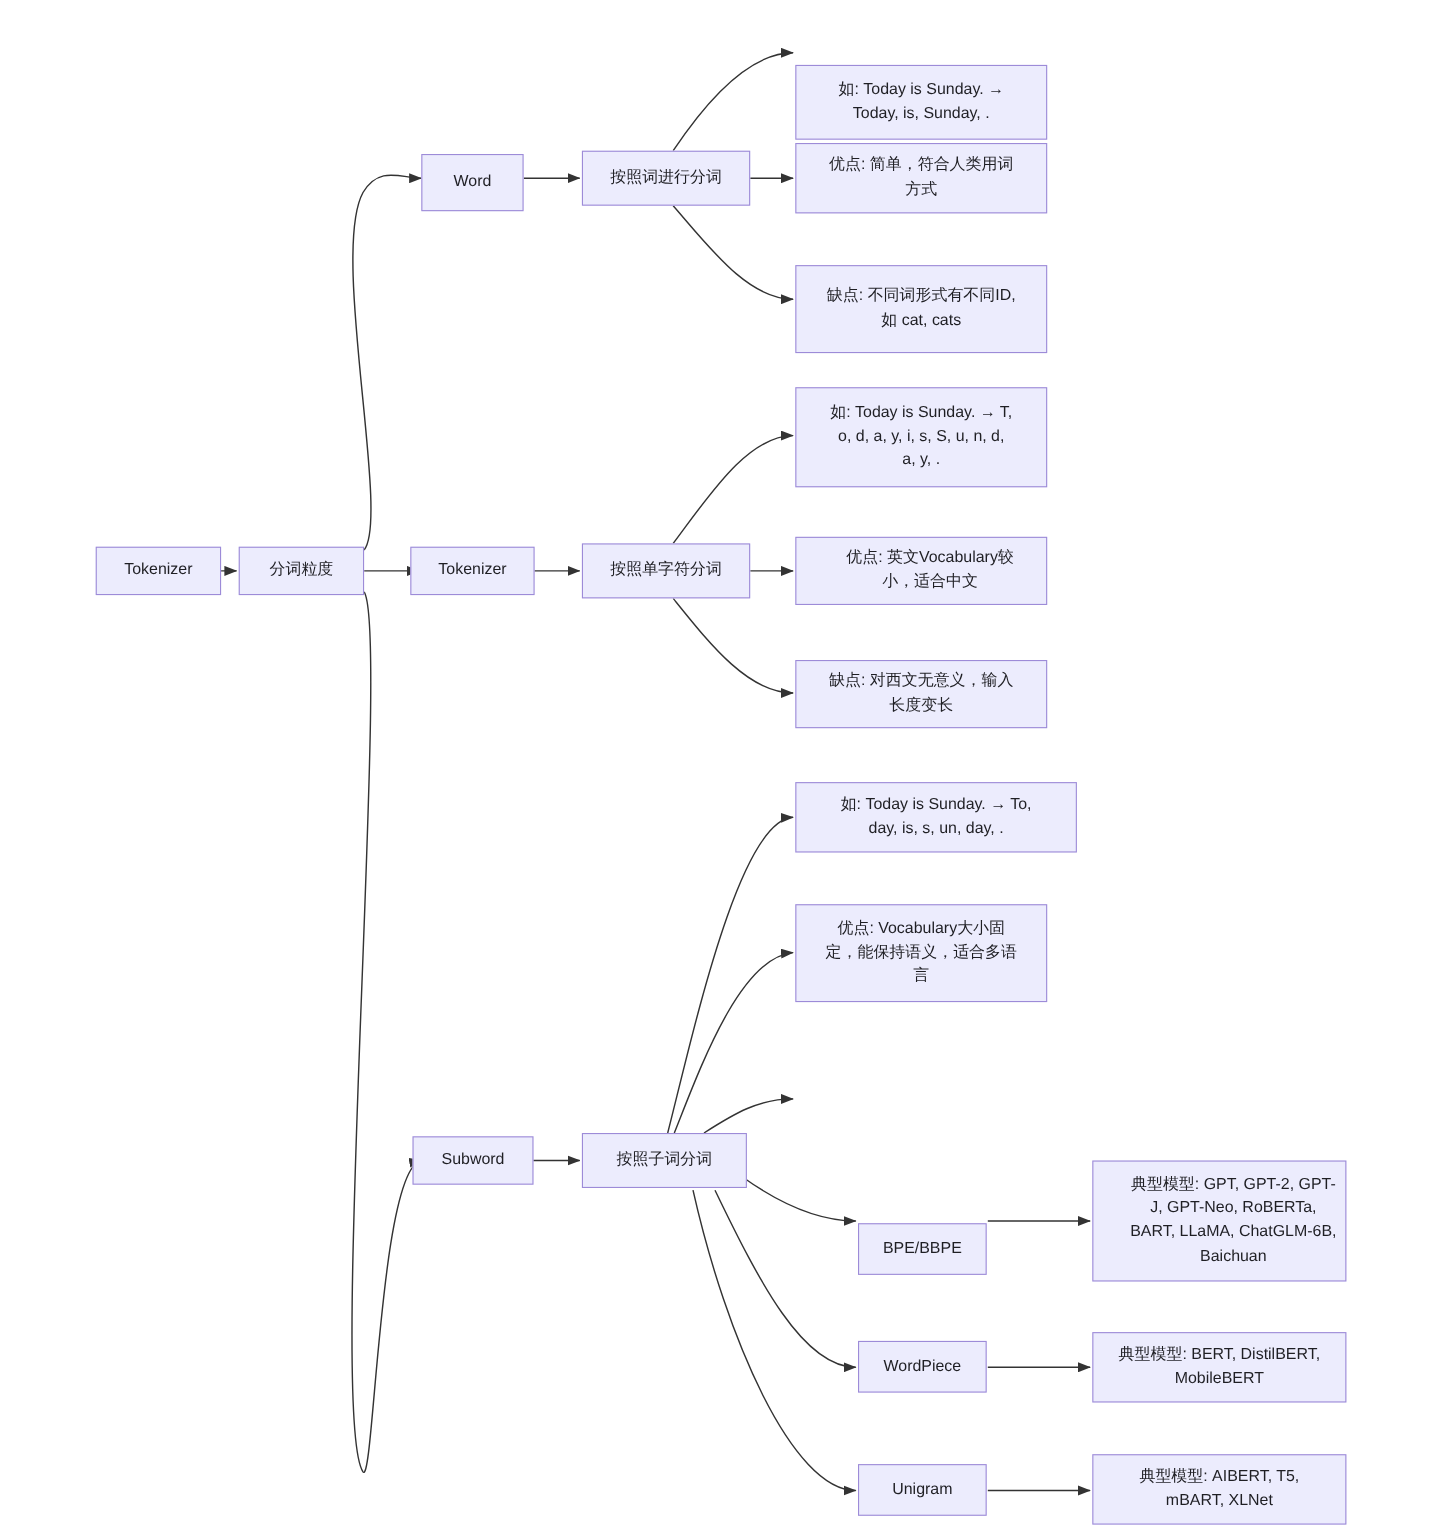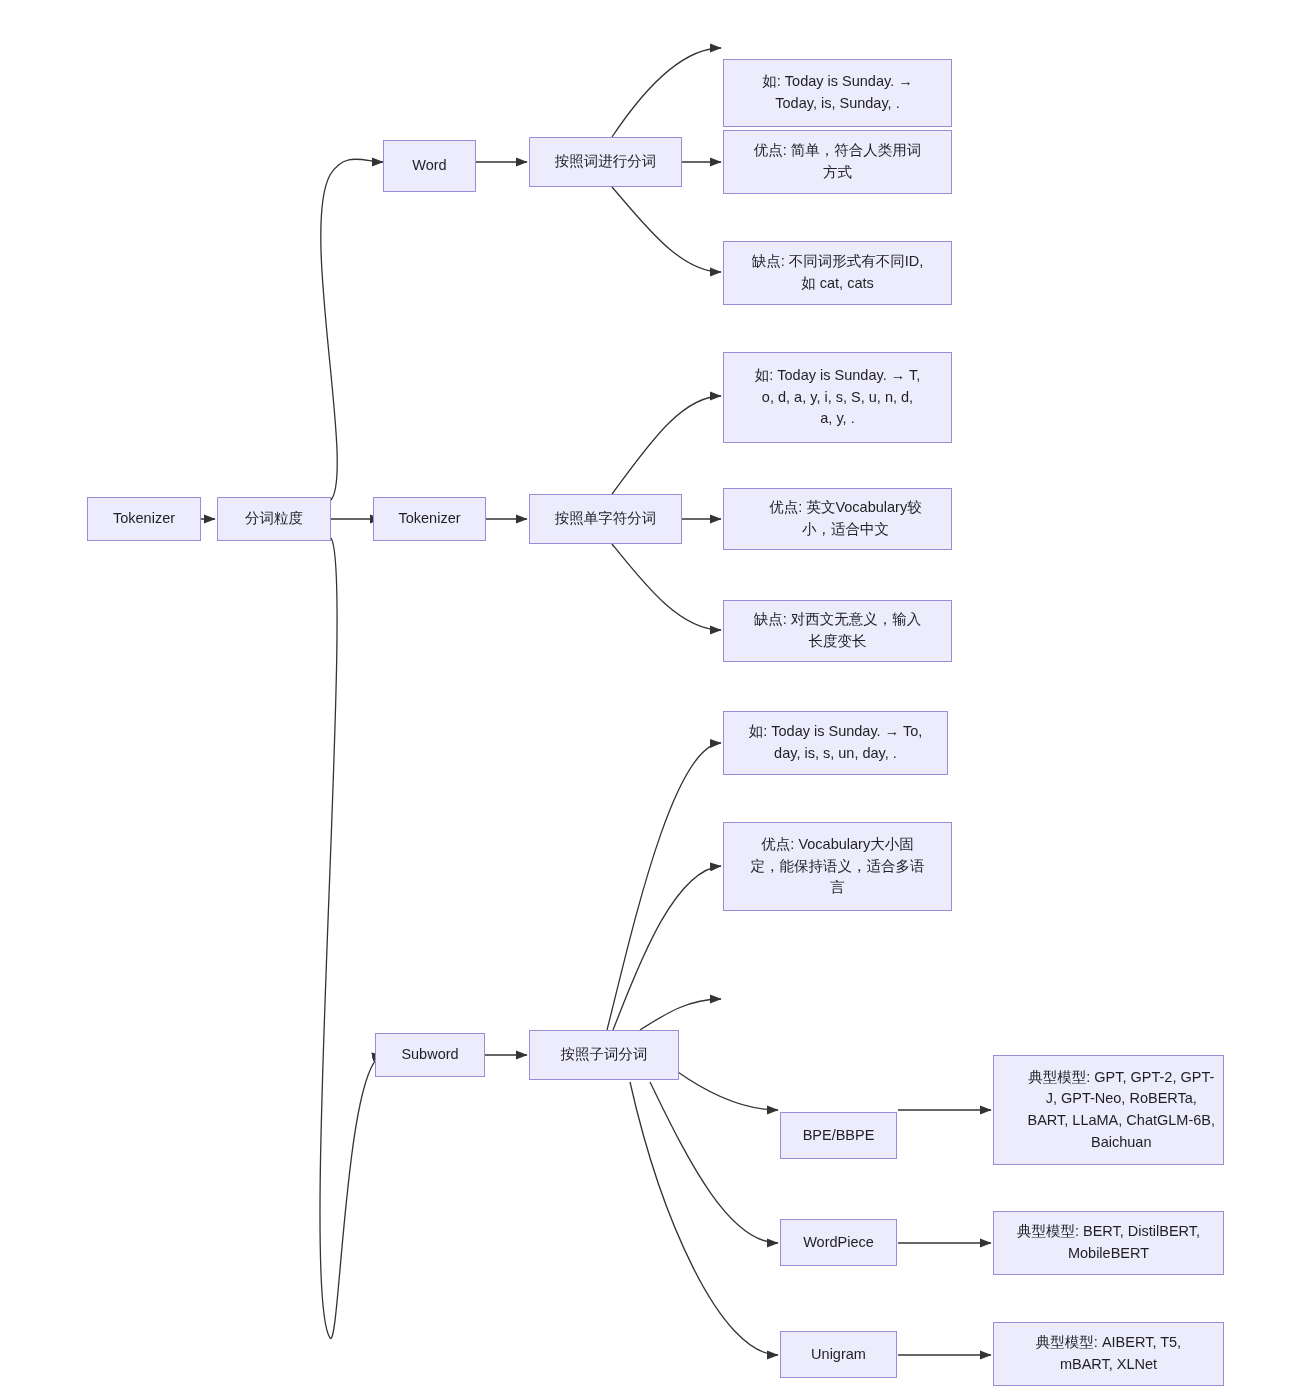--- a/index.html
+++ b/index.html
@@ -86,42 +86,42 @@
   <div class="node" style="left:723px;top:16px;width:229px;height:68px;margin-top:43px;">
     <span>如: Today is Sunday. →
 Today, is, Sunday, .</span>
   </div>
 
   <div class="node" style="left:723px;top:130px;width:229px;height:64px;">
     <span>优点: 简单，符合人类用词
 方式</span>
   </div>
 
-  <div class="node" style="left:723px;top:241px;width:229px;height:64px;">
+  <div class="node" style="left:723px;top:241px;width:229px;height:80px;">
     <span>缺点: 不同词形式有不同ID,
 如 cat, cats</span>
   </div>
 
   <div class="node" style="left:723px;top:352px;width:229px;height:91px;">
     <span>如: Today is Sunday. → T,
 o, d, a, y, i, s, S, u, n, d,
 a, y, .</span>
   </div>
 
   <div class="node" style="left:723px;top:488px;width:229px;height:62px;padding-left:24px;">
     <span>优点: 英文Vocabulary较
 小，适合中文</span>
   </div>
 
   <div class="node" style="left:723px;top:600px;width:229px;height:62px;">
     <span>缺点: 对西文无意义，输入
 长度变长</span>
   </div>
 
-  <div class="node" style="left:723px;top:711px;width:225px;height:64px;">
+  <div class="node" style="left:723px;top:711px;width:256px;height:64px;">
     <span>如: Today is Sunday. → To,
 day, is, s, un, day, .</span>
   </div>
 
   <div class="node" style="left:723px;top:822px;width:229px;height:89px;">
     <span>优点: Vocabulary大小固
 定，能保持语义，适合多语
 言</span>
   </div>
 

